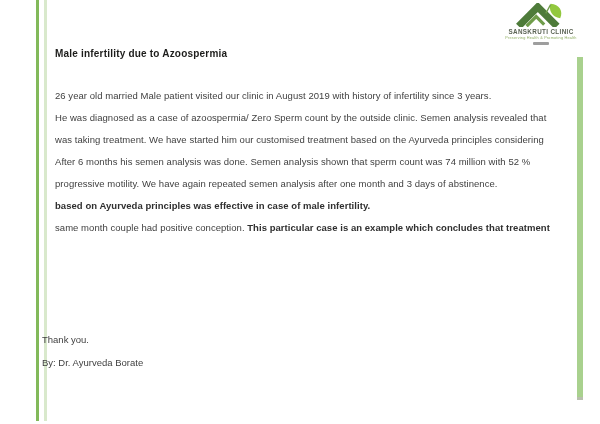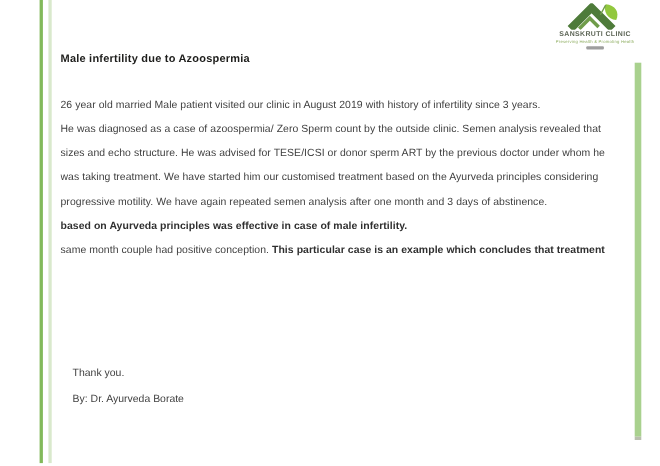--- a/index.html
+++ b/index.html
@@ -33,21 +33,21 @@
   .doc-title {
     position: absolute; left: 55px; top: 48px;
     font-size: 10px; font-weight: 700; color: #1d1d1b; letter-spacing: 0.2px;
   }
   .body-text {
     position: absolute; left: 55px; top: 85px; width: 514px;
     font-size: 9.5px; color: #3f3f3f; letter-spacing: 0.05px;
   }
   .line { height: 22px; line-height: 22px; white-space: nowrap; overflow: hidden; }
   .line .b { font-weight: 700; color: #2f2f2f; }
-  .closing { position: absolute; left: 66px; top: 328px; font-size: 9.5px; color: #3f3f3f; }
+  .closing { position: absolute; left: 42px; top: 328px; font-size: 9.5px; color: #3f3f3f; }
   .close-line { height: 23px; line-height: 23px; white-space: nowrap; }
 </style>
 </head>
 <body>
 
 <div class="accent-left-dark"></div>
 <div class="accent-left-light"></div>
 <div class="accent-right"></div>
 <div class="accent-right-cap"></div>
 
@@ -61,22 +61,22 @@
   <div class="logo-name">SANSKRUTI CLINIC</div>
   <div class="logo-tagline">Preserving Health &amp; Promoting Health</div>
   <div class="logo-bar"></div>
 </div>
 
 <div class="doc-title">Male infertility due to Azoospermia</div>
 
 <div class="body-text">
   <div class="line"><span>26 year old married Male patient visited our clinic in August 2019 with history of infertility since 3 years.</span><span class="b"></span></div>
   <div class="line"><span>He was diagnosed as a case of azoospermia/ Zero Sperm count by the outside clinic. Semen analysis revealed that</span><span class="b"></span></div>
-  <div class="line"><span>sizes and echo structure. He was advised for TESE/ICSI or donor sperm ART by the previous doctor under whom he</span><span class="b"></span></div>
   <div class="line"><span>was taking treatment. We have started him our customised treatment based on the Ayurveda principles considering</span><span class="b"></span></div>
+  <div class="line"><span>After 6 months his semen analysis was done. Semen analysis shown that sperm count was 74 million with 52 %</span><span class="b"></span></div>
   <div class="line"><span>progressive motility. We have again repeated semen analysis after one month and 3 days of abstinence.</span><span class="b"></span></div>
   <div class="line"><span></span><span class="b">based on Ayurveda principles was effective in case of male infertility.</span></div>
   <div class="line"><span>same month couple had positive conception. </span><span class="b">This particular case is an example which concludes that treatment</span></div>
 </div>
 
 <div class="closing">
   <div class="close-line">Thank you.</div>
   <div class="close-line">By: Dr. Ayurveda Borate</div>
 </div>
 

